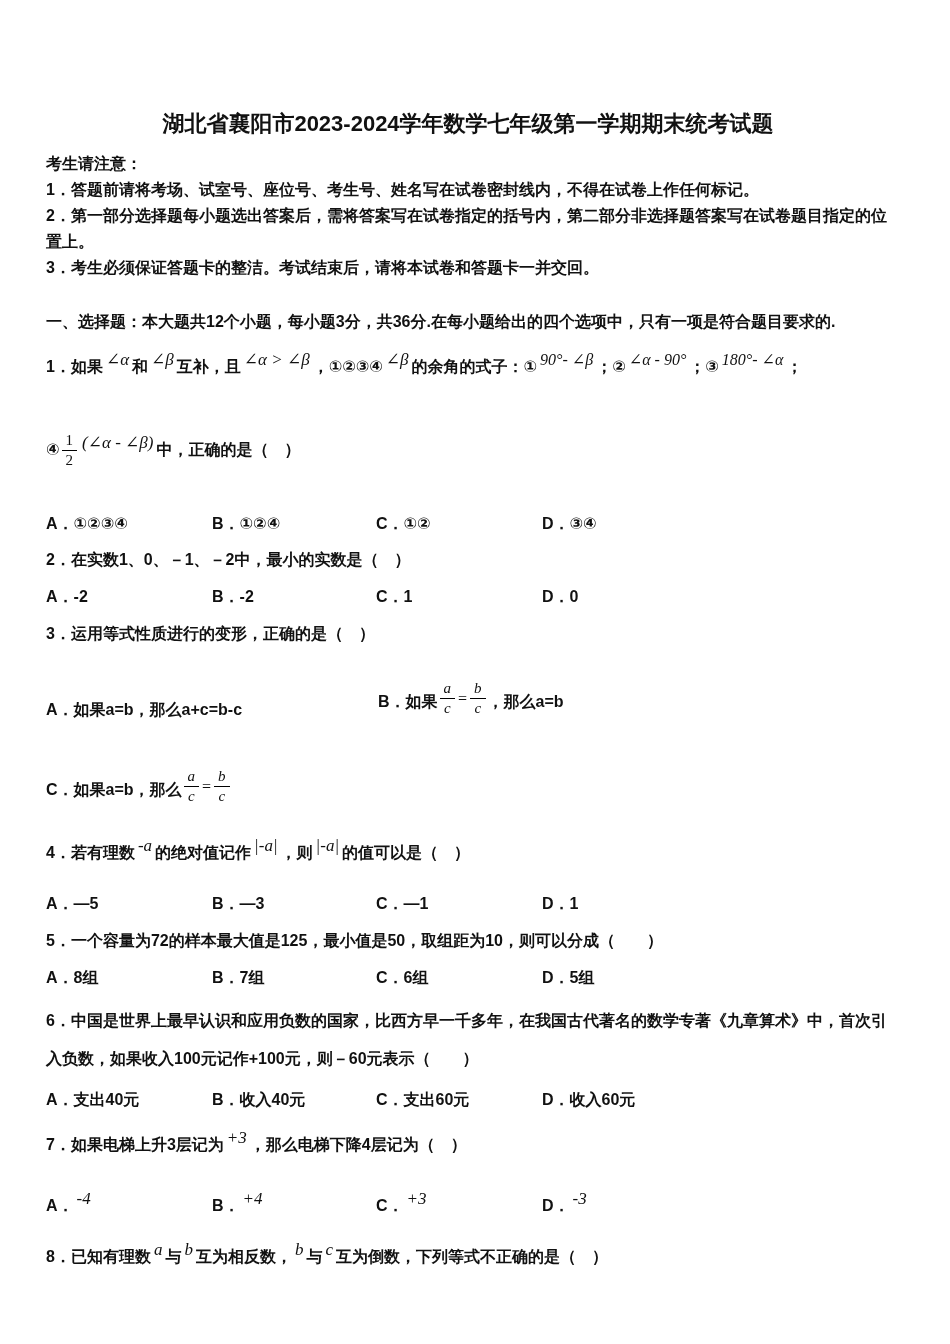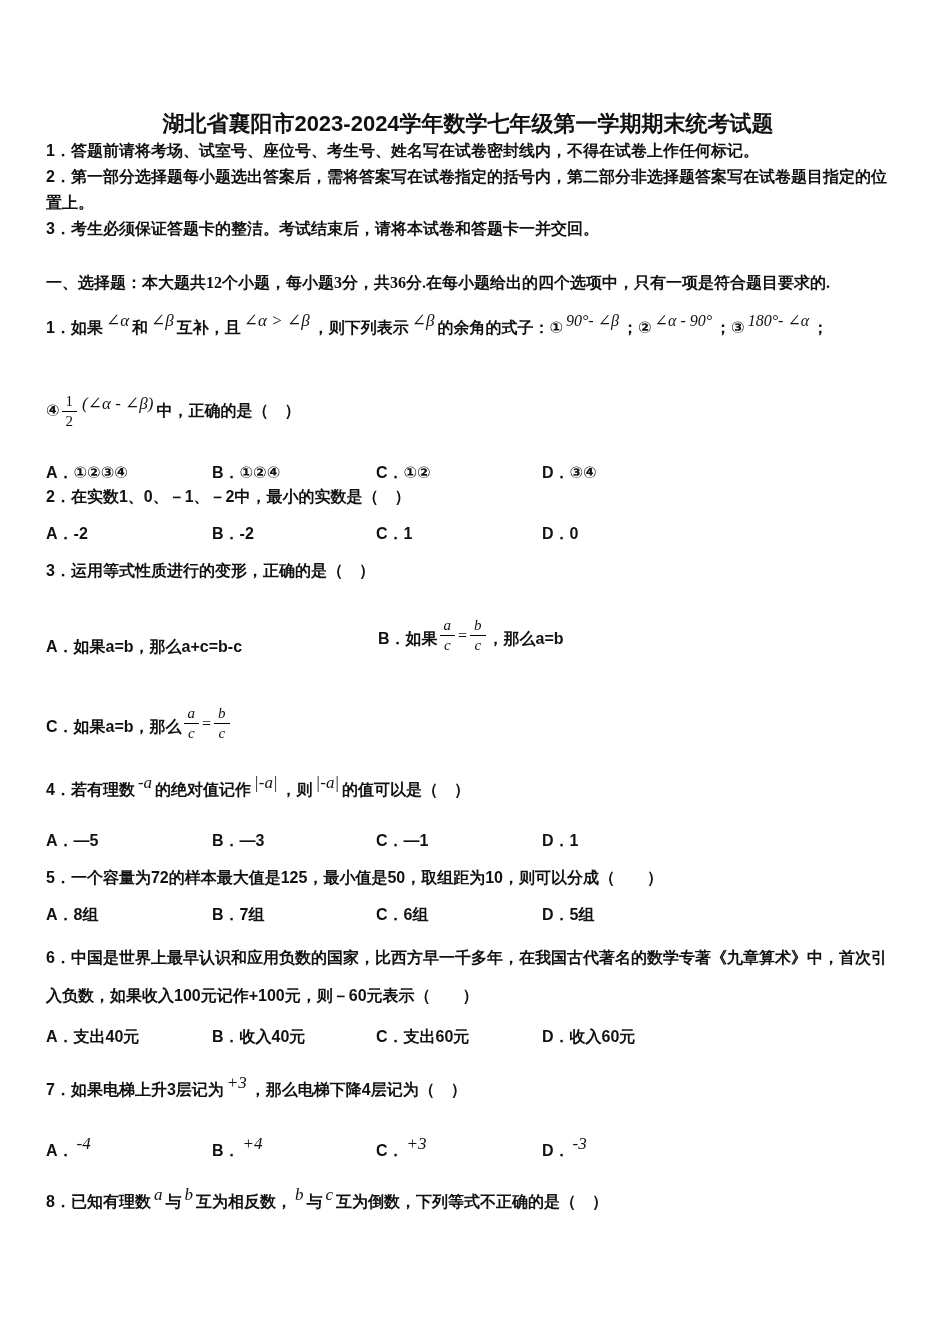--- a/index.html
+++ b/index.html
@@ -10,21 +10,21 @@
     -webkit-font-smoothing:antialiased;
   }
   .page { padding:0 60px 60px 46px; position:relative; }
 
   h1.title {
     margin:0; padding-top:110px;
     font-size:22px; line-height:28px;
     text-align:center; font-weight:bold;
   }
   p { margin:0; font-size:16px; font-weight:bold; line-height:26px; }
-  .sec { line-height:22px;font-family:Liberation Serif, serif; }
+  .sec { line-height:22px; }
 
   
   .m {
     font-family:"Liberation Serif","DejaVu Serif",serif;
     font-style:italic; font-weight:normal;
     font-size:17px;
     position:relative; top:-7px;
     padding:0 3px;
     white-space:nowrap;
   }
@@ -59,38 +59,39 @@
 
   .tallline { line-height:36px; }
 </style>
 </head>
 <body>
 
 <div class="page">
 
   <h1 class="title">湖北省襄阳市2023-2024学年数学七年级第一学期期末统考试题</h1>
 
+  <p style="margin-top:13px">考生请注意：</p>
   <p>1．答题前请将考场、试室号、座位号、考生号、姓名写在试卷密封线内，不得在试卷上作任何标记。</p>
   <p>2．第一部分选择题每小题选出答案后，需将答案写在试卷指定的括号内，第二部分非选择题答案写在试卷题目指定的位置上。</p>
   <p>3．考生必须保证答题卡的整洁。考试结束后，请将本试卷和答题卡一并交回。</p>
 
   <p class="sec" style="margin-top:30px">一、选择题：本大题共12个小题，每小题3分，共36分.在每小题给出的四个选项中，只有一项是符合题目要求的.</p>
 
-  <p class="tallline" style="margin-top:16px"><span>1．如果</span><span class="m">∠α</span><span>和</span><span class="m">∠β</span><span>互补，且</span><span class="m">∠α &gt; ∠β</span><span>，则下列表示</span><span class="m">∠β</span><span>的余角的式子：①</span><span class="m deg">90°- ∠β</span><span>；②</span><span class="m deg">∠α - 90°</span><span>；③</span><span class="m deg">180°- ∠α</span><span>；</span></p>
+  <p class="tallline" style="margin-top:16px"><span>1．如果</span><span class="m">∠α</span><span>和</span><span class="m">∠β</span><span>互补，且</span><span class="m">∠α &gt; ∠β</span><span>，①②③④</span><span class="m">∠β</span><span>的余角的式子：①</span><span class="m deg">90°- ∠β</span><span>；②</span><span class="m deg">∠α - 90°</span><span>；③</span><span class="m deg">180°- ∠α</span><span>；</span></p>
 
   <p style="margin-top:42px; line-height:46px"><span>④</span><span class="frac"><span class="fnum">1</span><span class="fden">2</span></span><span class="m">(∠α - ∠β)</span><span>中，正确的是（　）</span></p>
 
-  <div class="opts" style="margin-top:28px">
+  <div class="opts" style="margin-top:40px">
     <span class="opt">A．①②③④</span>
     <span class="opt">B．①②④</span>
     <span class="opt">C．①②</span>
     <span class="opt">D．③④</span>
   </div>
 
-  <p style="margin-top:0">2．在实数1、0、－1、－2中，最小的实数是（　）</p>
+  <p style="margin-top:12px">2．在实数1、0、－1、－2中，最小的实数是（　）</p>
   <div class="opts" style="margin-top:13px">
     <span class="opt">A．-2</span>
     <span class="opt">B．-2</span>
     <span class="opt">C．1</span>
     <span class="opt">D．0</span>
   </div>
 
   <p style="margin-top:13px">3．运用等式性质进行的变形，正确的是（　）</p>
   <div class="opts2" style="margin-top:12px; min-height:62px">
     <span class="opt">A．如果a=b，那么a+c=b-c</span>
@@ -117,21 +118,21 @@
   </div>
 
   <p style="margin-top:13px; line-height:38px">6．中国是世界上最早认识和应用负数的国家，比西方早一千多年，在我国古代著名的数学专著《九章算术》中，首次引入负数，如果收入100元记作+100元，则－60元表示（　　）</p>
   <div class="opts" style="margin-top:11px">
     <span class="opt">A．支出40元</span>
     <span class="opt">B．收入40元</span>
     <span class="opt">C．支出60元</span>
     <span class="opt">D．收入60元</span>
   </div>
 
-  <p class="tallline" style="margin-top:24px"><span>7．如果电梯上升3层记为</span><span class="m">+3</span><span>，那么电梯下降4层记为（　）</span></p>
+  <p class="tallline" style="margin-top:16px"><span>7．如果电梯上升3层记为</span><span class="m">+3</span><span>，那么电梯下降4层记为（　）</span></p>
   <div class="opts" style="margin-top:26px; line-height:34px">
     <span class="opt"><span>A．</span><span class="m">-4</span></span>
     <span class="opt"><span>B．</span><span class="m">+4</span></span>
     <span class="opt"><span>C．</span><span class="m">+3</span></span>
     <span class="opt"><span>D．</span><span class="m">-3</span></span>
   </div>
 
   <p class="tallline" style="margin-top:16px"><span>8．已知有理数</span><span class="m">a</span><span>与</span><span class="m">b</span><span>互为相反数，</span><span class="m">b</span><span>与</span><span class="m">c</span><span>互为倒数，下列等式不正确的是（　）</span></p>
 
 </div>

